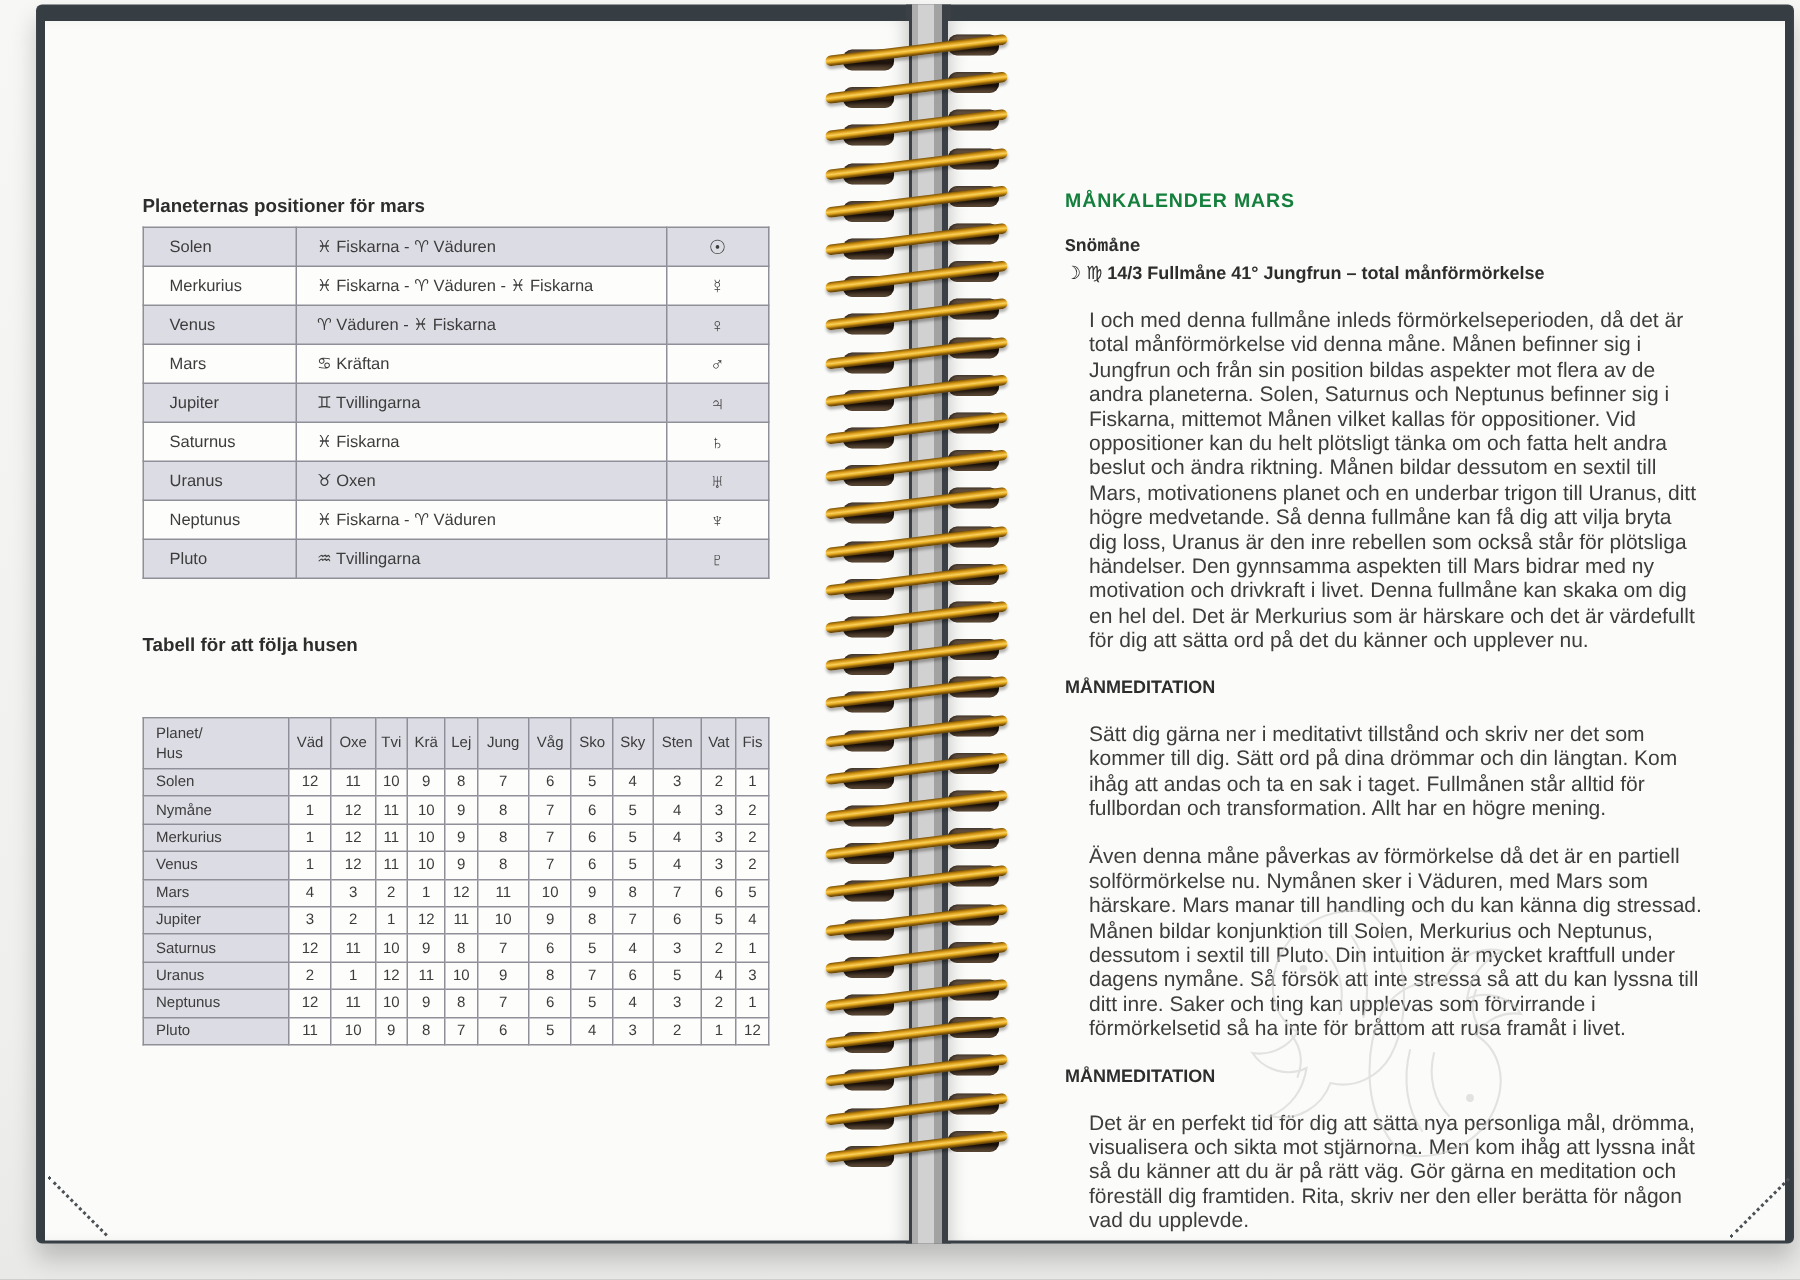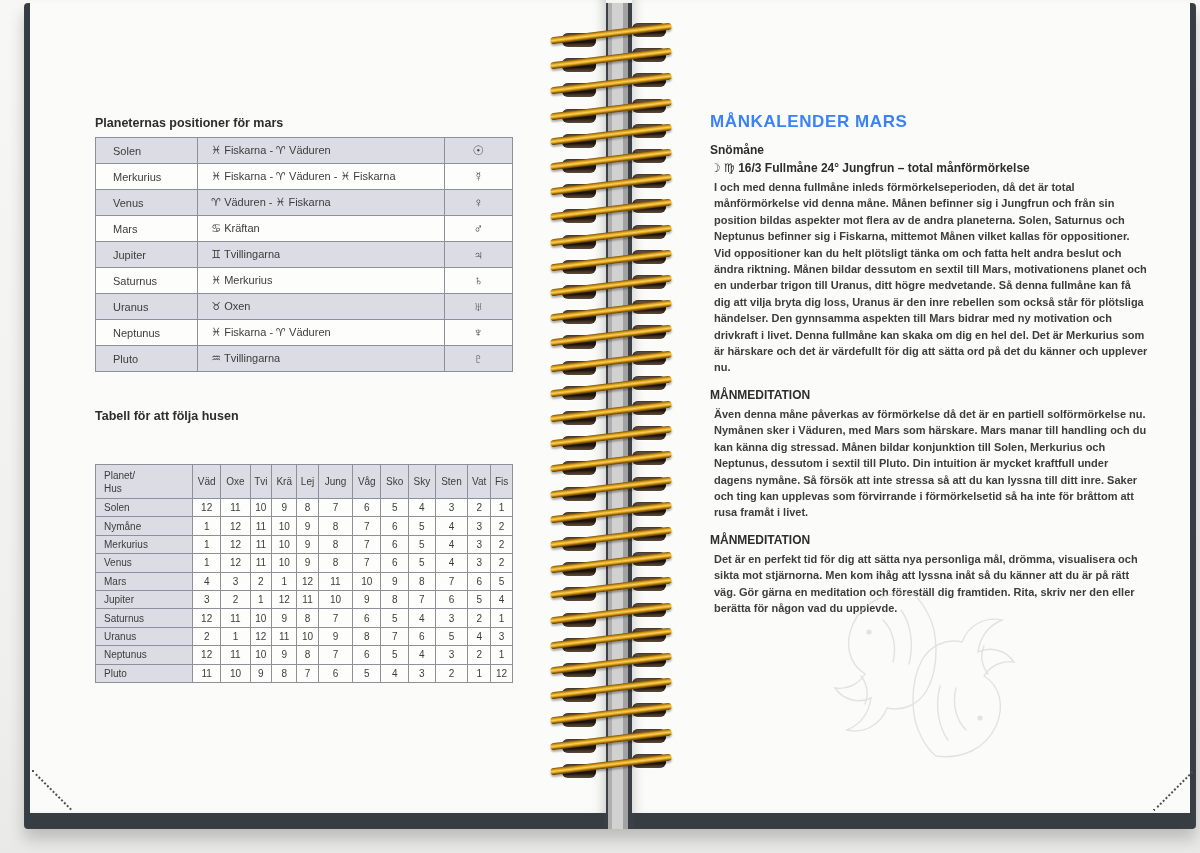--- a/index.html
+++ b/index.html
@@ -6,21 +6,21 @@
   .stage{position:relative;width:1200px;height:853px;overflow:hidden;
          background:linear-gradient(180deg,#f7f7f5 0%,#efefed 80%,#e9e9e7 100%);
          font-family:"Liberation Sans","DejaVu Sans",sans-serif;color:#3b3b3b;}
 
   .cover{position:absolute;left:24px;top:3px;width:1172px;height:826px;
          background:#363d43;border-radius:4px;
          box-shadow:0 10px 16px rgba(0,0,0,.20), inset 0 0 2px rgba(255,255,255,.08);}
   .gap-strip{position:absolute;left:604px;top:3px;width:30px;height:826px;
          background:linear-gradient(90deg,#3a4046 0 4px,#aeaeae 4px 8px,#d1d1d1 8px 19px,#a2a2a2 19px 24px,#3a4046 24px 30px);}
 
-  .page{position:absolute;top:0;height:813px;background:#fbfbf9;}
+  .page{position:absolute;top:14px;height:813px;background:#fbfbf9;}
   .page-left{left:30px;width:576px;box-shadow:inset -9px 0 12px -7px rgba(0,0,0,.22);}
   .page-right{left:632px;width:558px;box-shadow:inset 9px 0 12px -7px rgba(0,0,0,.18);}
 
   .h-small{position:absolute;font-size:12.5px;font-weight:bold;color:#2d2d2d;}
   .intro{position:absolute;left:65px;top:424px;width:345px;margin:0;
          font-size:11px;line-height:16px;color:#3d3d3d;}
 
   table{border-collapse:collapse;position:absolute;}
   .planet-table{left:65px;top:137px;width:418px;}
   .planet-table td{border:1px solid #8f8f99;height:23px;font-size:11px;color:#3c3c3c;}
@@ -31,27 +31,27 @@
   .planet-table tr:nth-child(even) td{background:#fdfdfc;}
 
   .houses-table{left:65px;top:464px;width:418px;}
   .houses-table th,.houses-table td{border:1px solid #8f8f99;font-size:10px;font-weight:normal;
          text-align:center;color:#3c3c3c;background:#fdfdfc;padding:0;}
   .houses-table thead th{height:33px;background:#dcdce4;}
   .houses-table th.corner{width:88px;text-align:left;padding-left:8px;white-space:pre-line;line-height:1.3;}
   .houses-table td.rowhead{text-align:left;padding-left:8px;background:#dcdce4;}
   .houses-table tbody td{height:17.4px;}
 
-  .rp-title{position:absolute;left:78px;top:112px;margin:0;font-size:17px;font-weight:bold;
-         letter-spacing:.6px;color:#3b82f6;}
-  .rp-subtitle{position:absolute;left:78px;top:143px;margin:0;font-size:12px;font-weight:bold;color:#2d2d2d;}
+  .rp-title{position:absolute;left:78px;top:112px;margin:0;font-size:13px;font-weight:bold;
+         letter-spacing:.6px;color:#15803d;}
+  .rp-subtitle{position:absolute;left:78px;top:143px;margin:0;font-size:12px;font-weight:bold;color:#2d2d2d;font-family:Liberation Mono, monospace;}
   .sections{position:absolute;left:78px;top:157px;width:442px;}
   .section h4{margin:12px 0 3px 0;font-size:12px;font-weight:bold;color:#2d2d2d;}
   .section:first-child h4{margin-top:4px;}
-  .section p{margin:4px;font-size:11px;line-height:16.4px;color:#3d3d3d;font-weight:bold;}
+  .section p{margin:16px;font-size:14px;line-height:16.4px;color:#3d3d3d;}
 
   .koi{position:absolute;left:185px;top:580px;opacity:.6;}
 
   .binding{position:absolute;left:540px;top:0;width:160px;height:853px;}
   .coil{position:absolute;left:0;width:160px;height:27px;}
   .hole{position:absolute;width:34px;height:14px;border-radius:6px;
         background:linear-gradient(180deg,#9a8069,#43301f 35%,#1f140d 65%,#6b553f);
         box-shadow:0 1px 1px rgba(255,255,255,.65), inset 0 1px 3px rgba(0,0,0,.8);}
   .hole-l{left:22px;top:13px;}
   .hole-r{left:92px;top:3px;}
@@ -96,21 +96,21 @@
             <td>♋ Kräftan</td>
             <td class="sym">♂</td>
           </tr>
           <tr>
             <td>Jupiter</td>
             <td>♊ Tvillingarna</td>
             <td class="sym">♃</td>
           </tr>
           <tr>
             <td>Saturnus</td>
-            <td>♓ Merkurius</td>
+            <td>♓ Fiskarna</td>
             <td class="sym">♄</td>
           </tr>
           <tr>
             <td>Uranus</td>
             <td>♉ Oxen</td>
             <td class="sym">♅</td>
           </tr>
           <tr>
             <td>Neptunus</td>
             <td>♓ Fiskarna - ♈ Väduren</td>
@@ -301,25 +301,26 @@
 
     <div class="corner-dots dots-left"></div>
   </div>
 
   <div class="page page-right">
     <h1 class="rp-title">MÅNKALENDER MARS</h1>
     <h3 class="rp-subtitle">Snömåne</h3>
 
     <div class="sections" id="sections">
         <div class="section">
-          <h4>☽ ♍ 16/3 Fullmåne 24° Jungfrun – total månförmörkelse</h4>
+          <h4>☽ ♍ 14/3 Fullmåne 41° Jungfrun – total månförmörkelse</h4>
           <p>I och med denna fullmåne inleds förmörkelseperioden, då det är total månförmörkelse vid denna måne. Månen befinner sig i Jungfrun och från sin position bildas aspekter mot flera av de andra planeterna. Solen, Saturnus och Neptunus befinner sig i Fiskarna, mittemot Månen vilket kallas för oppositioner. Vid oppositioner kan du helt plötsligt tänka om och fatta helt andra beslut och ändra riktning. Månen bildar dessutom en sextil till Mars, motivationens planet och en underbar trigon till Uranus, ditt högre medvetande. Så denna fullmåne kan få dig att vilja bryta dig loss, Uranus är den inre rebellen som också står för plötsliga händelser. Den gynnsamma aspekten till Mars bidrar med ny motivation och drivkraft i livet. Denna fullmåne kan skaka om dig en hel del. Det är Merkurius som är härskare och det är värdefullt för dig att sätta ord på det du känner och upplever nu.</p>
         </div>
         <div class="section">
           <h4>MÅNMEDITATION</h4>
+          <p>Sätt dig gärna ner i meditativt tillstånd och skriv ner det som kommer till dig. Sätt ord på dina drömmar och din längtan. Kom ihåg att andas och ta en sak i taget. Fullmånen står alltid för fullbordan och transformation. Allt har en högre mening.</p>
         </div>
         <div class="section">
           <p>Även denna måne påverkas av förmörkelse då det är en partiell solförmörkelse nu. Nymånen sker i Väduren, med Mars som härskare. Mars manar till handling och du kan känna dig stressad. Månen bildar konjunktion till Solen, Merkurius och Neptunus, dessutom i sextil till Pluto. Din intuition är mycket kraftfull under dagens nymåne. Så försök att inte stressa så att du kan lyssna till ditt inre. Saker och ting kan upplevas som förvirrande i förmörkelsetid så ha inte för bråttom att rusa framåt i livet.</p>
         </div>
         <div class="section">
           <h4>MÅNMEDITATION</h4>
           <p>Det är en perfekt tid för dig att sätta nya personliga mål, drömma, visualisera och sikta mot stjärnorna. Men kom ihåg att lyssna inåt så du känner att du är på rätt väg. Gör gärna en meditation och föreställ dig framtiden. Rita, skriv ner den eller berätta för någon vad du upplevde.</p>
         </div>
       </div>
 

